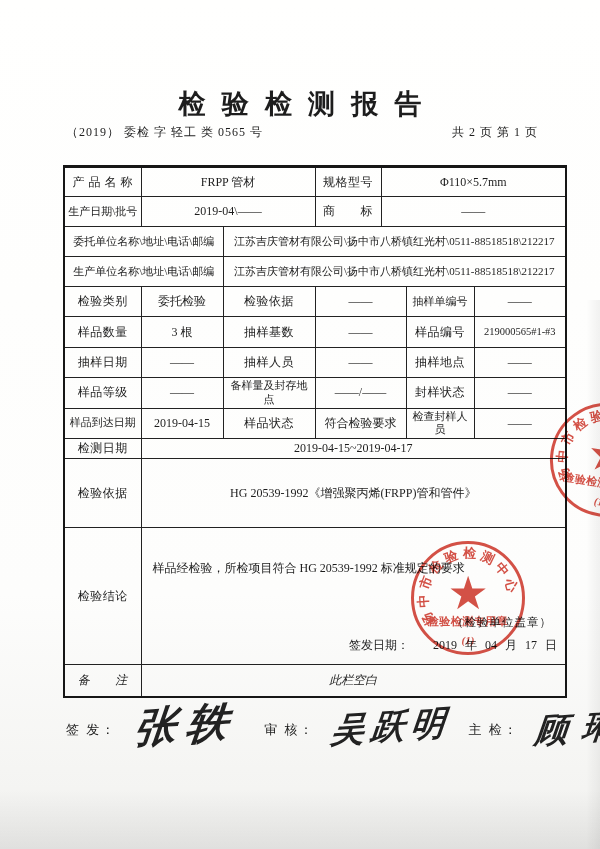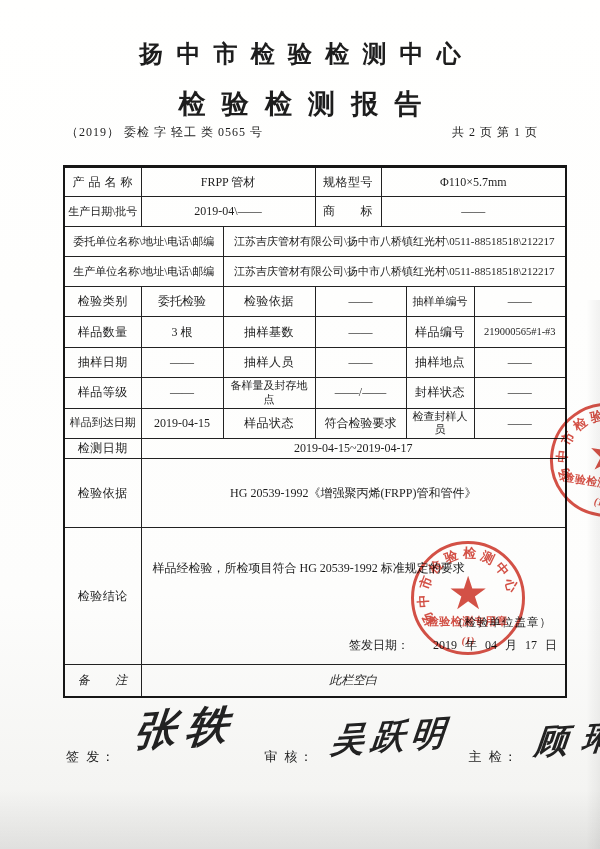--- a/index.html
+++ b/index.html
@@ -68,21 +68,21 @@
   }
   .issue-line {
     position:absolute; bottom:10px; right:5px;
     display:flex; gap:24px; font-size:12px;justify-content:center;
   }
   .issue-line .date-val { word-spacing:5px; }
 
   
   .sign-row {
     position:absolute; left:66px; right:14px; top:694px; height:72px;
-    display:flex; align-items:flex-end;
+    display:flex; align-items:center;
   }
   .sig-label { font-size:13px; letter-spacing:2px; white-space:nowrap; }
   .sig-name {
     font-style:italic; font-weight:600; white-space:nowrap;
     transform:rotate(-4deg) skewX(-10deg);
     color:#222;
   }
   .sig-1 { font-size:42px; margin:0 26px 10px 18px; letter-spacing:10px; }
   .sig-2 { font-size:34px; margin:0 18px 6px 16px; letter-spacing:6px; }
   .sig-3 { font-size:33px; margin:0 0 4px 16px; letter-spacing:14px; }
@@ -125,21 +125,20 @@
     position:absolute; left:0; right:0; bottom:0; height:60px;
     background:linear-gradient(180deg,rgba(0,0,0,0) 0%,rgba(0,0,0,0.05) 100%);
     pointer-events:none;
   }
 </style>
 </head>
 <body>
 
 <div class="page">
 
-  <div class="org-title">扬中市检验检测中心</div>
   <div class="report-title">检验检测报告</div>
   <div class="meta-row">
     <span>（2019） 委检 字 轻工 类 0565 号</span>
     <span>共 2 页 第 1 页</span>
   </div>
 
   <table class="report">
     <colgroup>
       <col style="width:77px">
         <col style="width:82px">

